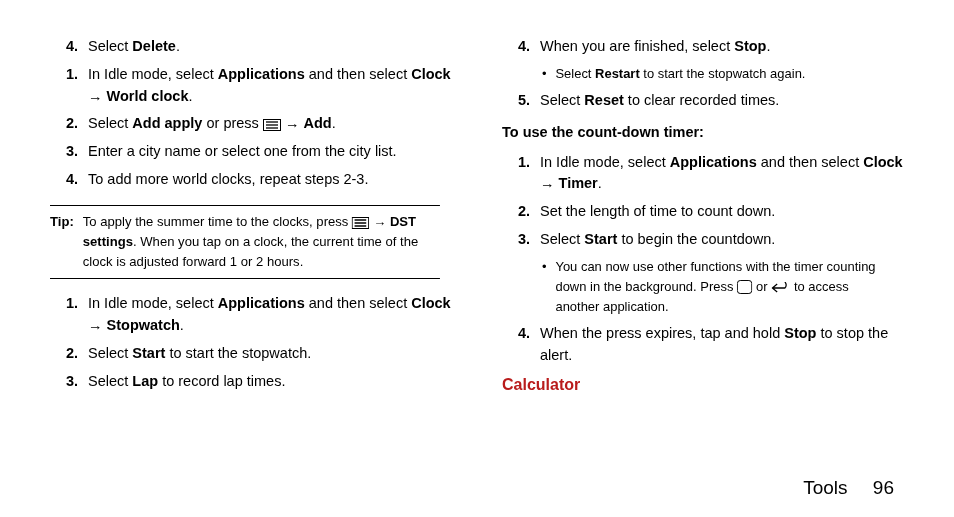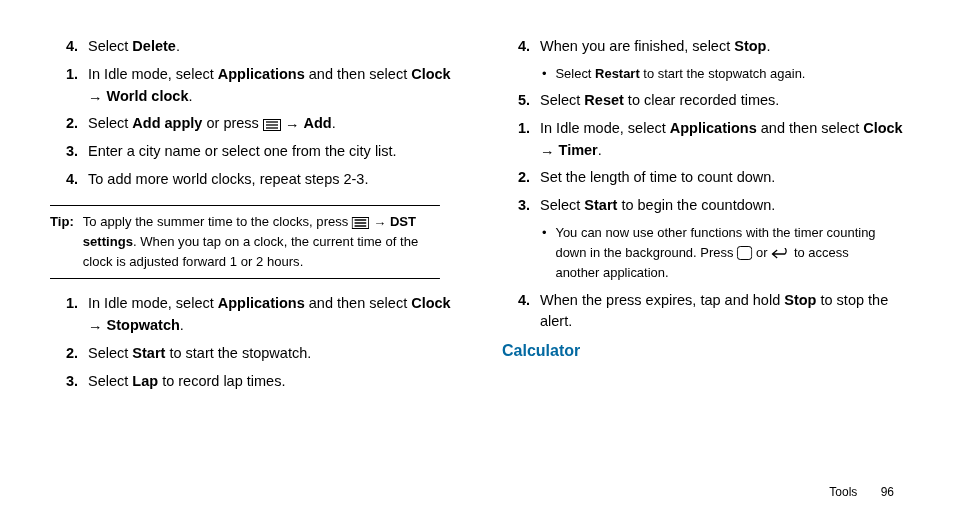--- a/index.html
+++ b/index.html
@@ -10,23 +10,23 @@
   .col-right { padding-left: 10px; }
   .ol-item { display: flex; margin: 6px 0 6px 16px; }
   .ol-num { min-width: 22px; font-weight: bold; }
   .ol-body { flex: 1; }
   .sub-item { display: flex; margin: 4px 0 4px 40px; font-size: 13.5px; font-stretch: condensed; transform: scaleX(0.96); transform-origin: left; }
   .sub-bullet { min-width: 14px; }
   .heading { font-weight: bold; margin: 10px 0 8px 0; }
   .tip-box { border-top: 1px solid #000; border-bottom: 1px solid #000; padding: 6px 0; margin: 14px 0; font-size: 13.5px; font-stretch: condensed; transform: scaleX(0.97); transform-origin: left; }
   .tip-label { font-weight: bold; display: inline-block; width: 30px; vertical-align: top; }
   .tip-body { display: inline-block; width: calc(100% - 34px); vertical-align: top; }
-  .section-title { color: #0369a1; font-weight: bold; font-size: 16px; margin: 0 0 8px 0; }
+  .section-title { color: #b91c1c; font-weight: bold; font-size: 16px; margin: 0 0 8px 0; }
   .para { margin: 6px 0 6px 16px; }
-  .footer { position: absolute; bottom: 18px; right: 60px; font-size: 12px; }
+  .footer { position: absolute; bottom: 18px; right: 60px; font-size: 19px; }
   .footer .pg { margin-left: 20px; }
   b { font-weight: bold; }
   .icon { display: inline-block; vertical-align: -3px; }
   .icon svg { display: block; }
 </style>
 </head>
 <body>
 
 <div class="page">
 
@@ -121,20 +121,21 @@
       </span>
     </div>
 
     <div class="ol-item">
       <span class="ol-num">5.</span>
       <span class="ol-body">
         <span>Select </span><b>Reset</b><span> to clear recorded times.</span>
       </span>
     </div>
 
+    <div class="heading">To use the count-down timer:</div>
 
     <div class="ol-item">
       <span class="ol-num">1.</span>
       <span class="ol-body">
         <span>In Idle mode, select </span><b>Applications</b><span> and then select </span><b>Clock</b><span> → </span><b>Timer</b><span>.</span>
       </span>
     </div>
 
     <div class="ol-item">
       <span class="ol-num">2.</span>

